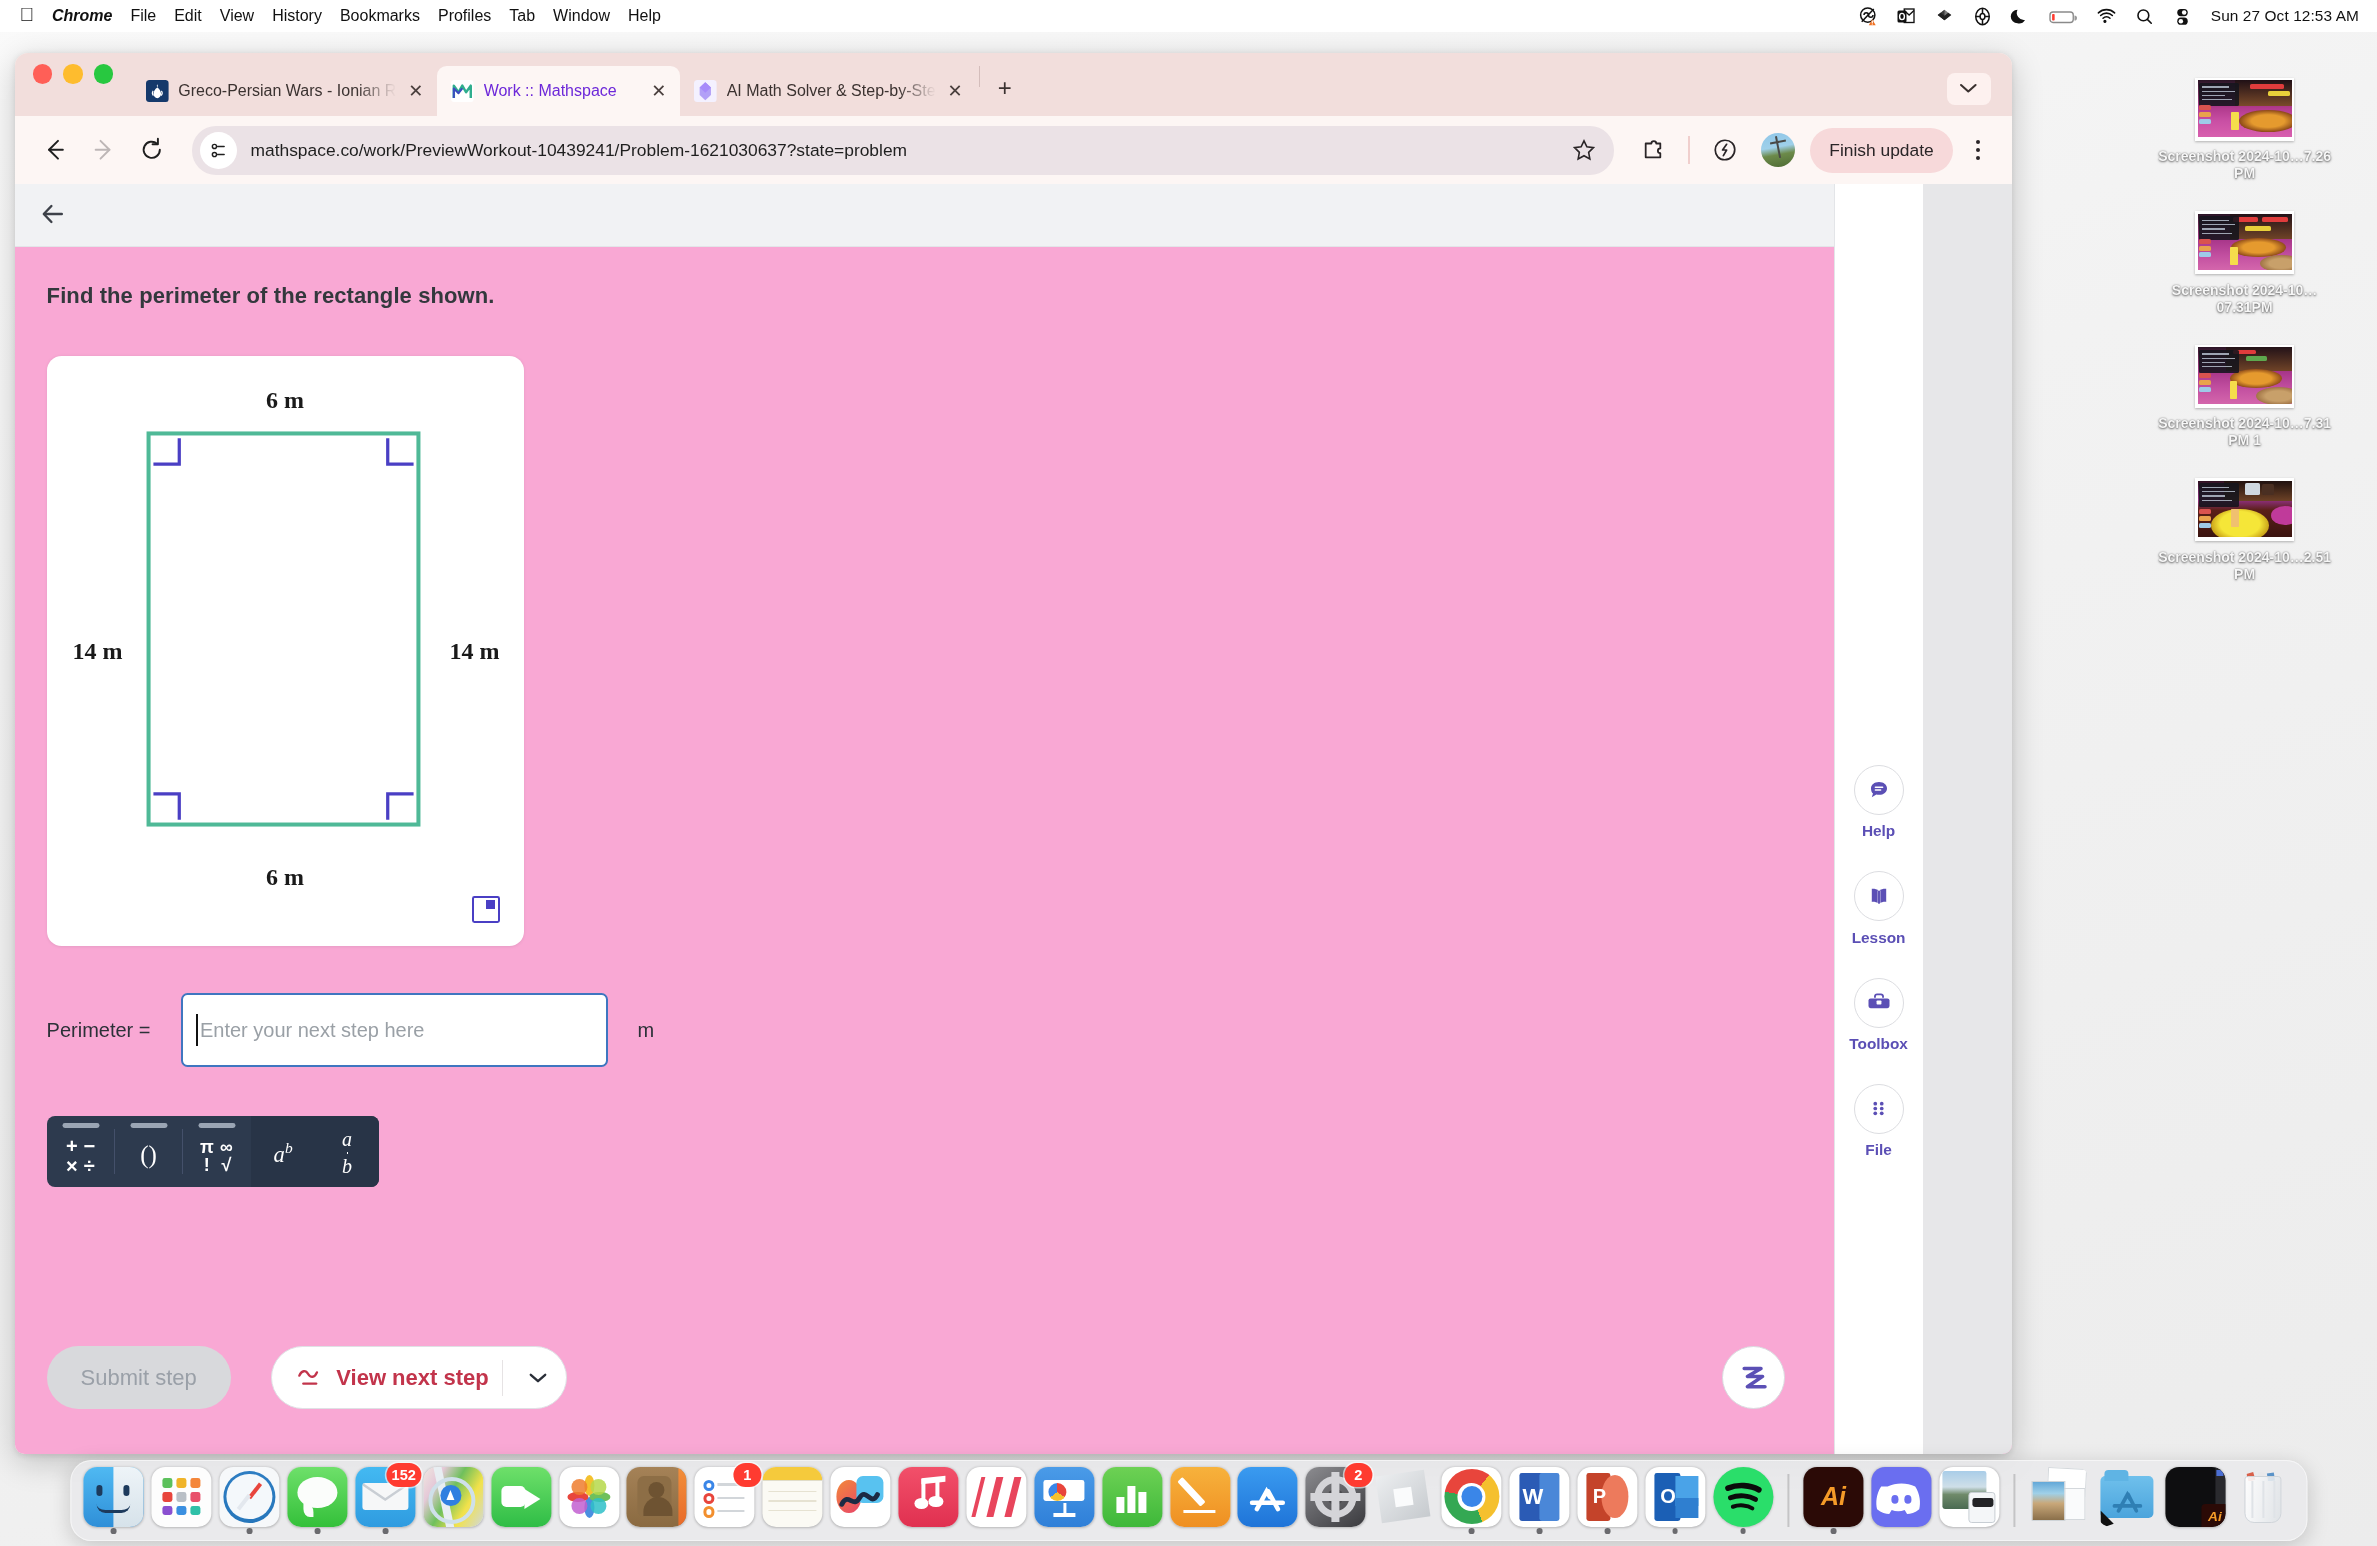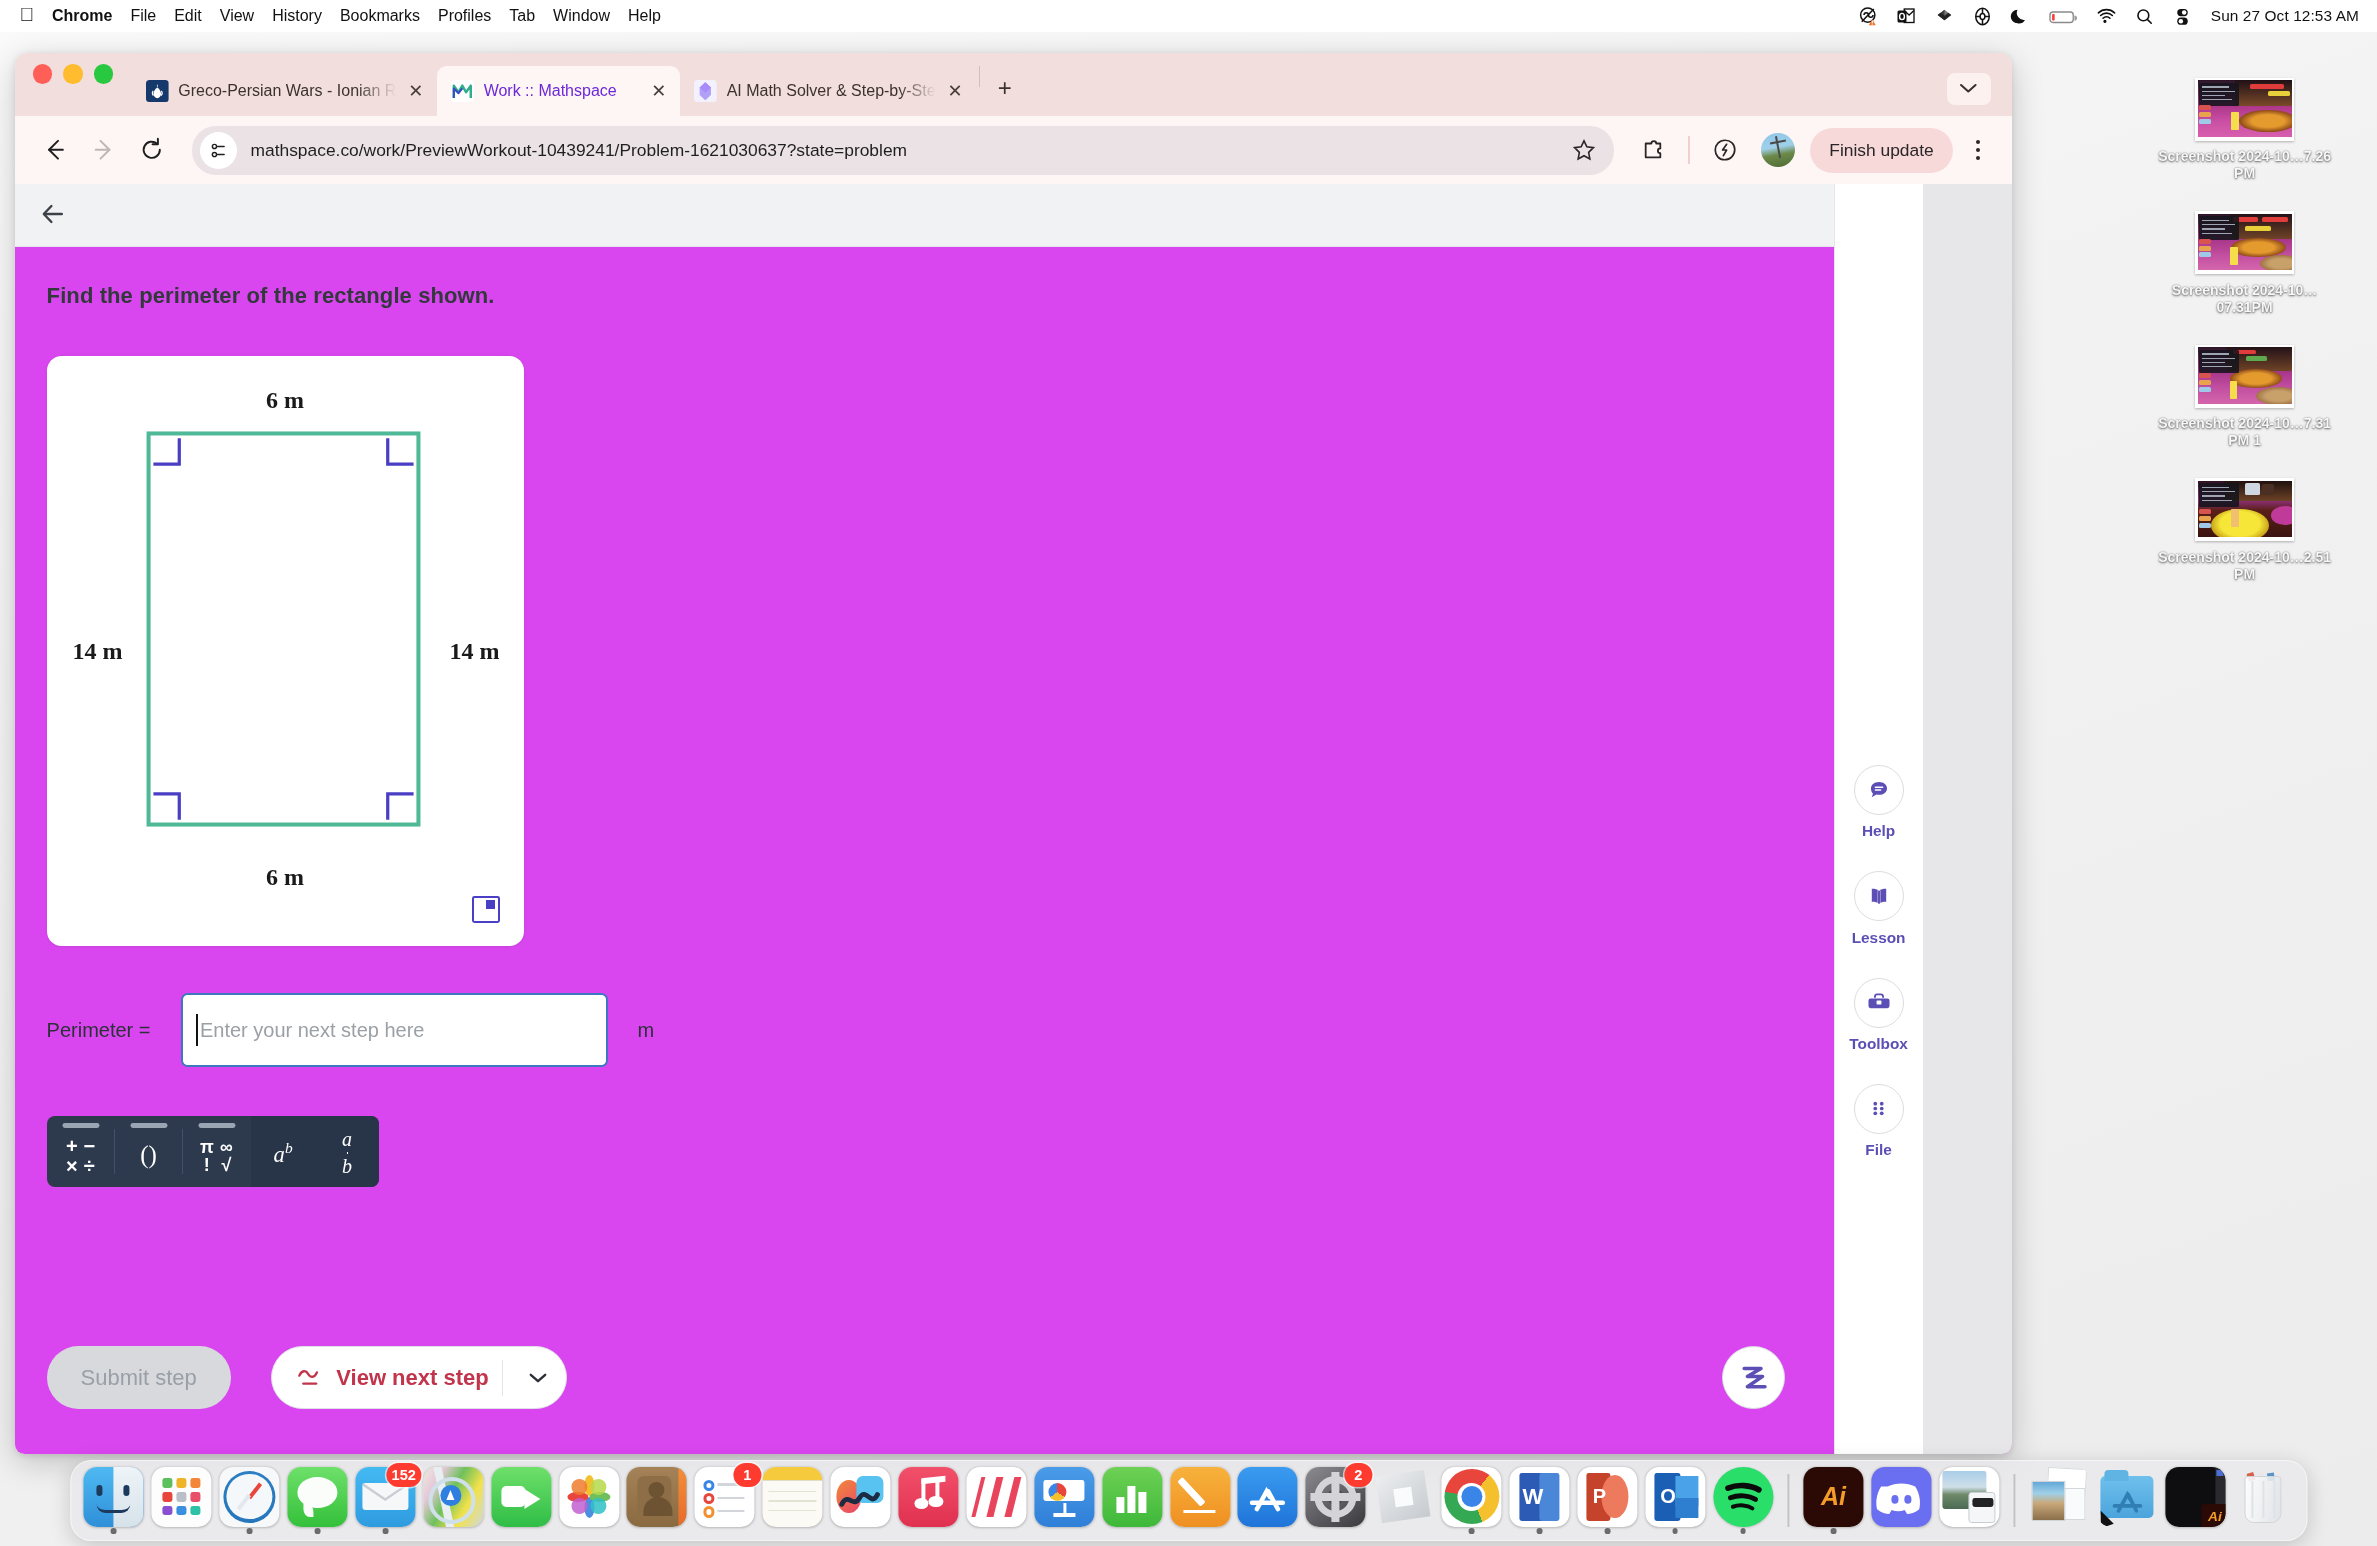--- a/index.html
+++ b/index.html
@@ -20,21 +20,21 @@
   #menubar {
     position:absolute; top:0; left:0; width:2377px; height:32px;
     background:#ffffff;
     display:flex; align-items:center;
     padding:0 18px 0 19.4px;
     font-size:16px; color:#111;
     z-index:60;
   }
   #menubar .apple { font-size:19.4px; line-height:1; margin-right:18px; position:relative; top:-1.6px; }
   #menubar .mi { margin-right:18px; white-space:nowrap; }
-  #menubar .mi.bold { font-weight:bold; }
+  #menubar .mi.bold { font-weight:bold;font-style:italic; }
   #menubar .spacer { flex:1; }
   .tray { display:flex; align-items:center; gap:17px; }
   .tray .ticon { width:21px; height:21px; display:block; }
   #menubar .clock { margin-left:18px; font-size:15.4px; white-space:nowrap; letter-spacing:0.1px; }
 
   
   #desk-icons {
     position:absolute; top:78px; right:19.4px; width:226px;
     display:flex; flex-direction:column; align-items:center; gap:29px;
     z-index:5;
@@ -147,21 +147,21 @@
     background:#4a4a48; transform:rotate(-11deg);
   }
   .finish-pill {
     height:45px; background:#f7d9da; border-radius:22.6px; display:flex; align-items:center;
     padding:0 19.4px; font-size:17.4px; color:#2a2527; white-space:nowrap;
   }
   .kebab { width:36px; display:flex; flex-direction:column; align-items:center; gap:4px; padding:0 4.9px; }
   .kebab span { width:4px; height:4px; border-radius:50%; background:#2a2527; display:block; }
 
   
-  #page { flex:1; display:flex; background:#d946ef; position:relative; overflow:hidden; }
+  #page { flex:1; display:flex; background:#f9a8d4; position:relative; overflow:hidden; }
   #content-col { flex:1; display:flex; flex-direction:column; position:relative; }
 
   #ms-header {
     height:63px; flex:0 0 63px; border-bottom:0.8px solid #e3e5e8; background:#f1f2f4;
     display:flex; align-items:center; padding-left:22.6px;
   }
   #ms-body { flex:1; padding:36px 0 0 32px; position:relative; }
 
   .question { font-size:22px; color:#33383d; font-weight:600; letter-spacing:0.1px; }
 

